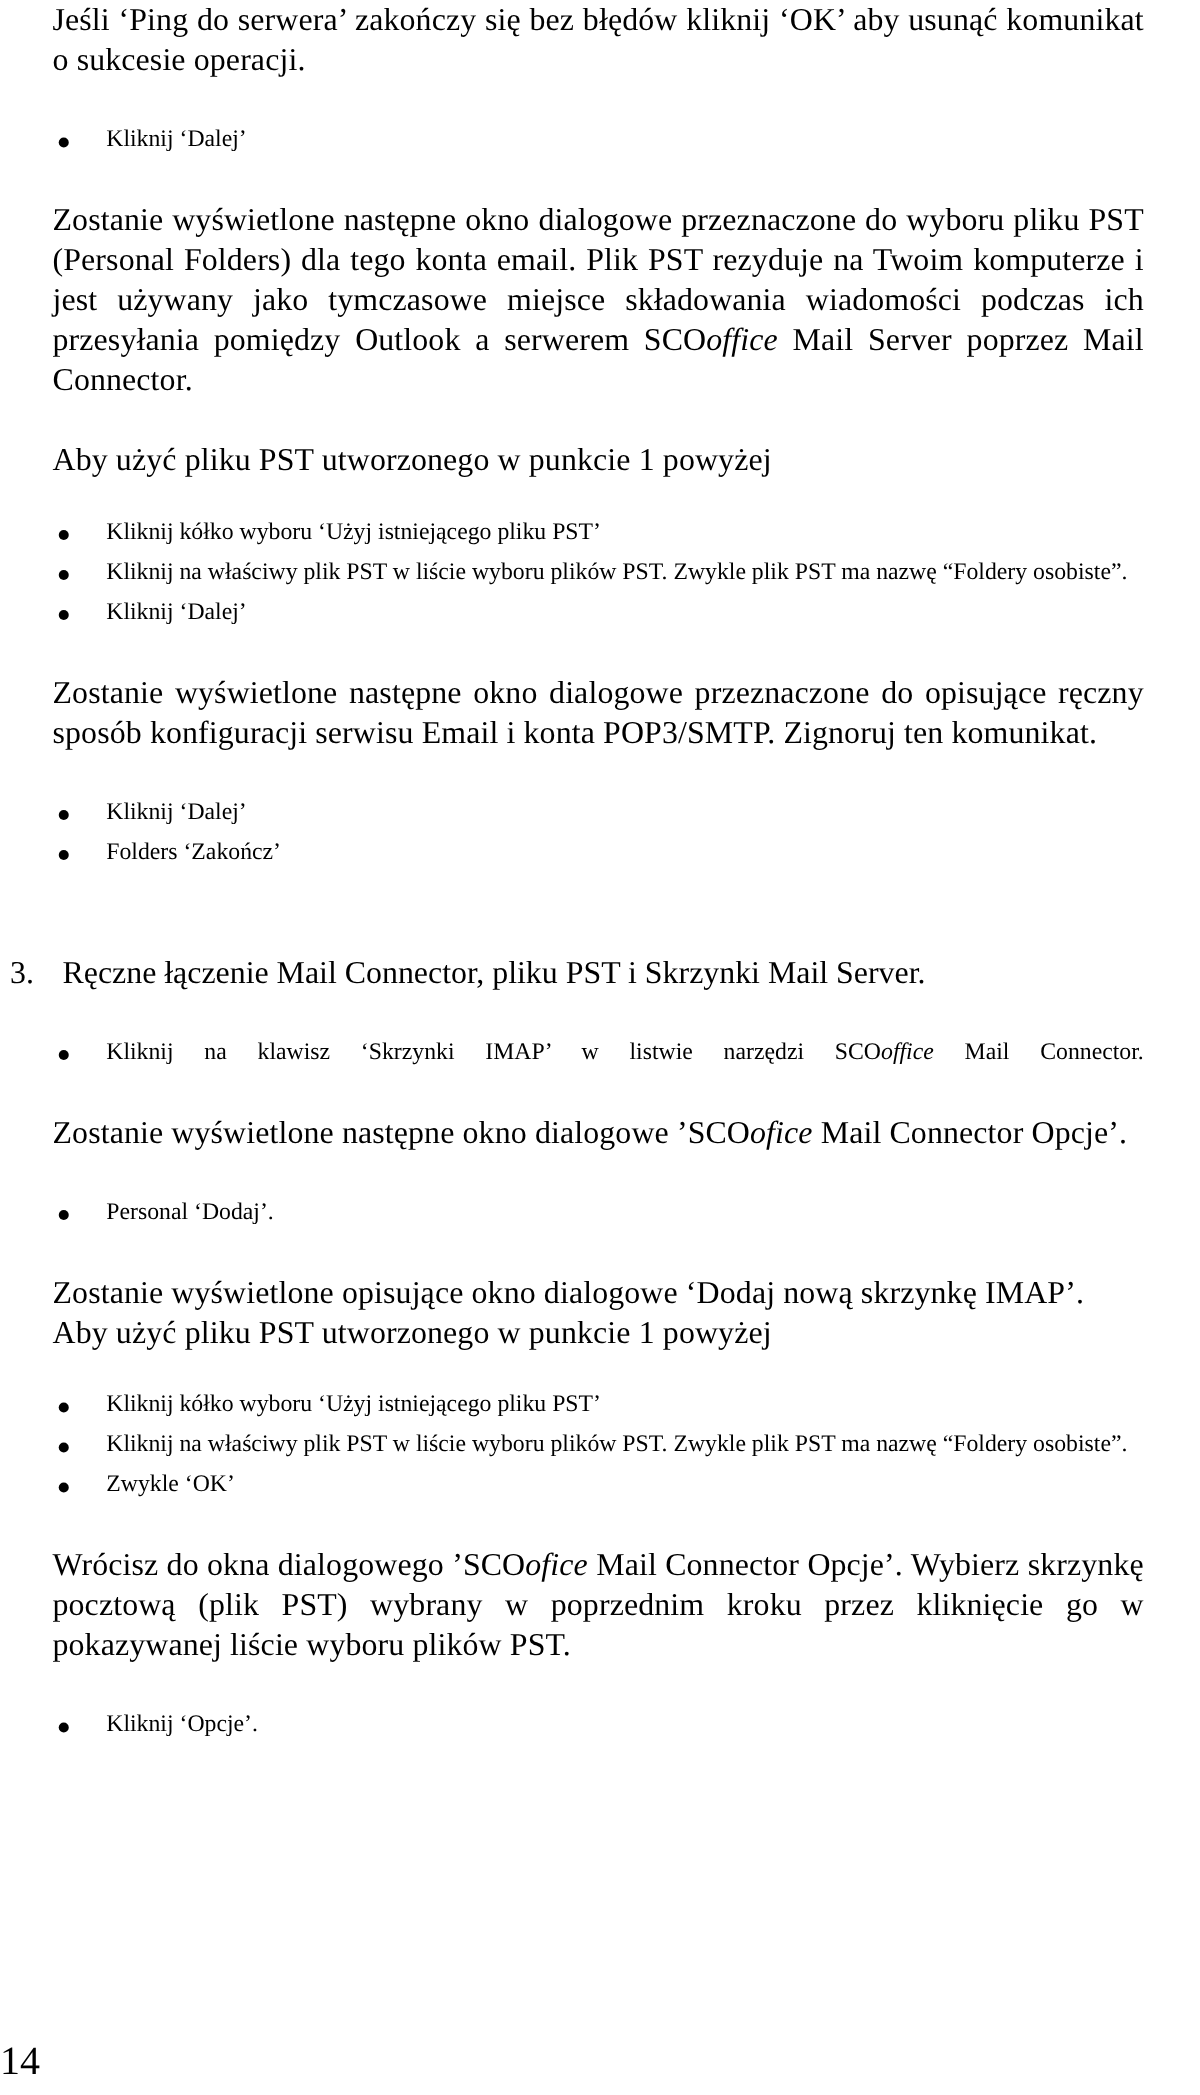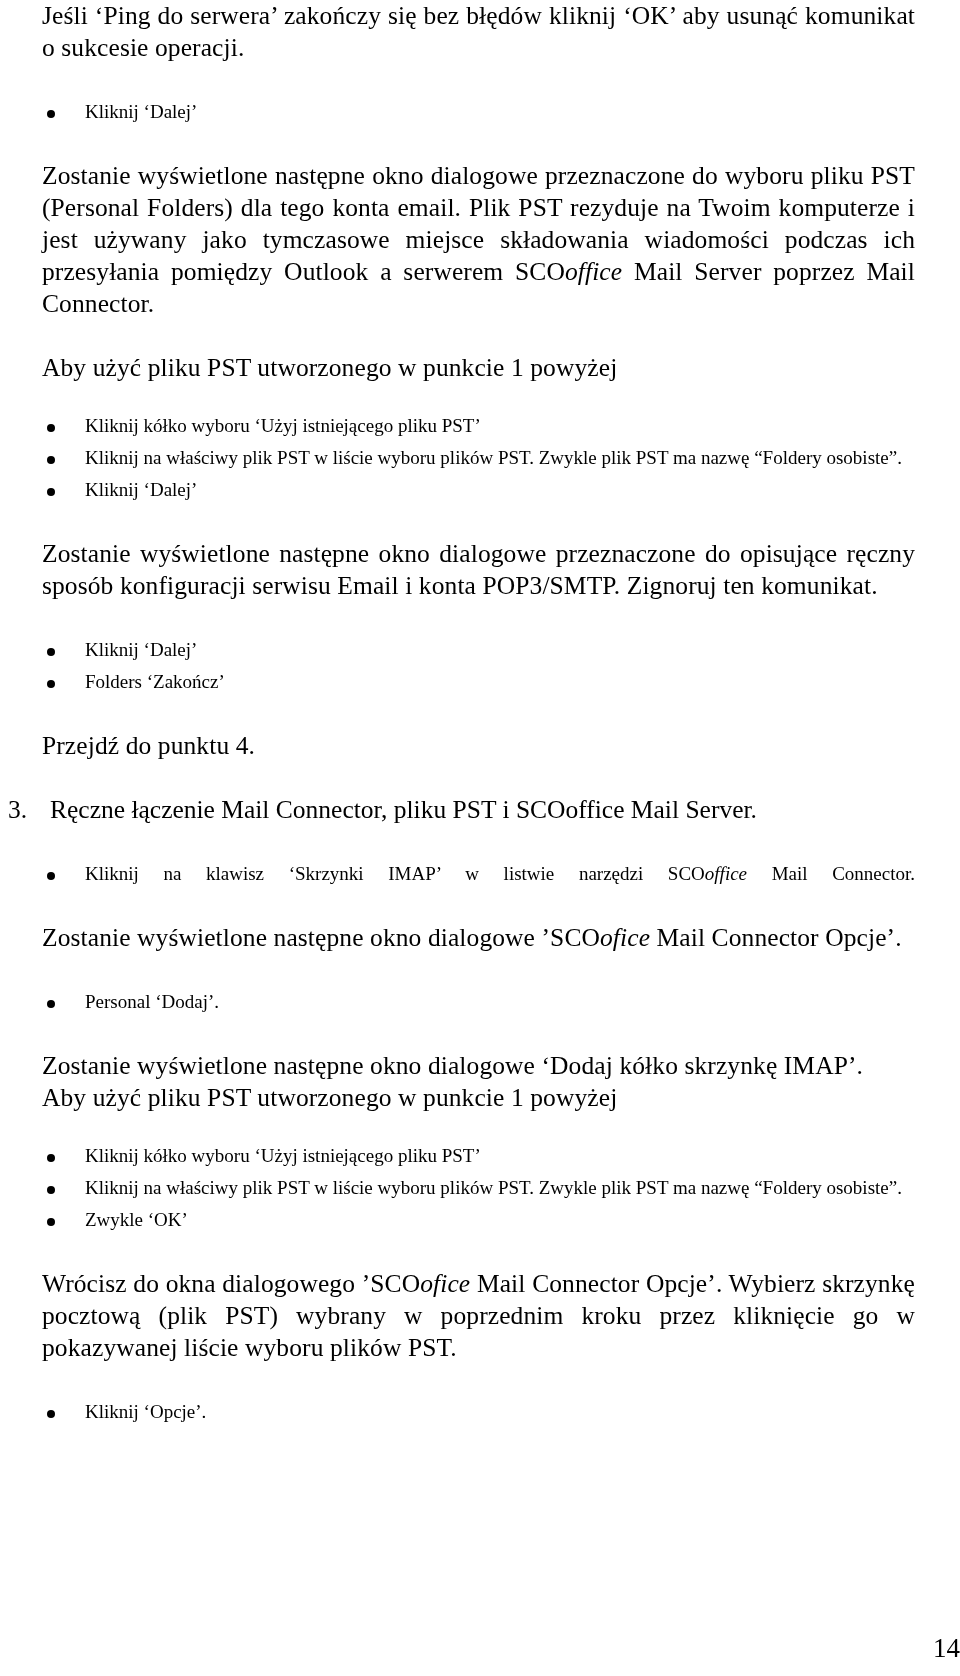--- a/index.html
+++ b/index.html
@@ -84,22 +84,22 @@
     font-style: italic;
     margin-top: 37px;
   }
 
   
   #page-number {
     position: absolute;
     left: 0;
     right: 0;
     top: 1634px;
-    text-align: right;
-    font-size: 27px;
+    text-align: left;
+    font-size: 32px;
     line-height: 28px;
     font-family: "Liberation Serif", "DejaVu Serif", serif;
   }
 </style>
 </head>
 <body>
 
 <div id="page">
 
   <p class="para last-left">Jeśli ‘Ping do serwera’ zakończy się bez błędów kliknij ‘OK’ aby usunąć komunikat o sukcesie operacji.</p>
@@ -132,48 +132,47 @@
 
   <div class="spacer-lg"></div>
 
   <ul class="bullets">
     <li>Kliknij ‘Dalej’</li>
     <li>Folders ‘Zakończ’</li>
   </ul>
 
   <div class="spacer-lg"></div>
 
-  <p class="para last-left">Przejdź do punktu 4.</p>
 
   <div class="spacer-lg"></div>
 
   <div class="numbered">
     <span class="num">3.</span>
-    <span>Ręczne łączenie Mail Connector, pliku PST i SCOoffice Mail Server.</span>
+    <span>Ręczne łączenie Mail Connector, pliku PST i Skrzynki Mail Server.</span>
   </div>
 
   <div class="spacer-lg"></div>
 
   <ul class="bullets">
     <li class="justify-all"><span>Kliknij na klawisz ‘Skrzynki IMAP’ w listwie narzędzi SCO</span><em class="it">office</em><span> Mail Connector.</span></li>
   </ul>
 
   <div class="spacer-lg"></div>
 
   <p class="para last-left"><span>Zostanie wyświetlone następne okno dialogowe ’SCO</span><em class="it">ofice</em><span> Mail Connector Opcje’.</span></p>
 
   <div class="spacer-lg"></div>
 
   <ul class="bullets">
     <li>Personal ‘Dodaj’.</li>
   </ul>
 
   <div class="spacer-lg"></div>
 
-  <p class="para last-left">Zostanie wyświetlone następne okno dialogowe ‘Dodaj kółko skrzynkę IMAP’.</p>
+  <p class="para last-left">Zostanie wyświetlone opisujące okno dialogowe ‘Dodaj nową skrzynkę IMAP’.</p>
   <p class="para last-left">Aby użyć pliku PST utworzonego w punkcie 1 powyżej</p>
 
   <div class="spacer-md"></div>
 
   <ul class="bullets">
     <li>Kliknij kółko wyboru ‘Użyj istniejącego pliku PST’</li>
     <li>Kliknij na właściwy plik PST w liście wyboru plików PST. Zwykle plik PST ma nazwę “Foldery osobiste”.</li>
     <li>Zwykle ‘OK’</li>
   </ul>
 

